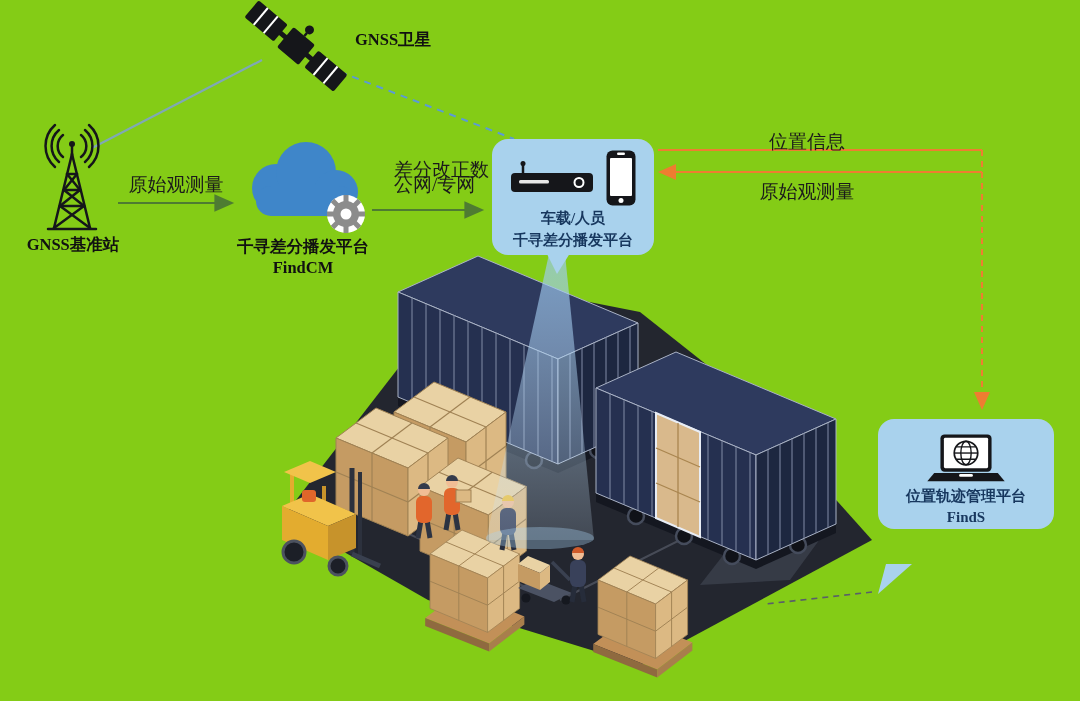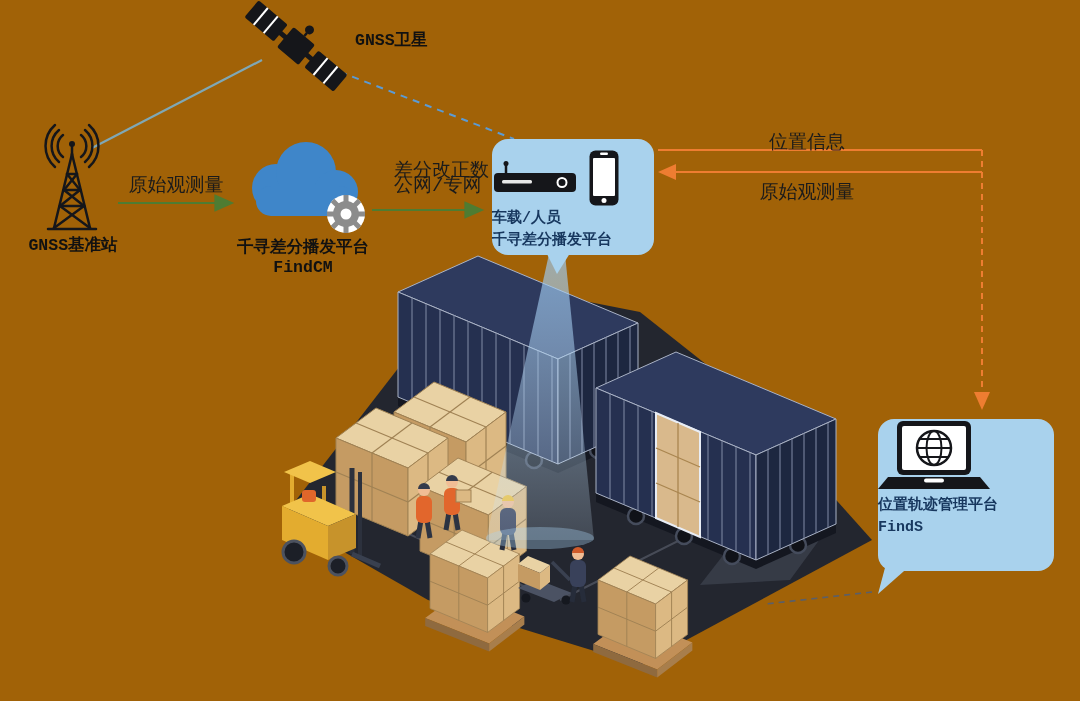--- a/index.html
+++ b/index.html
@@ -1,29 +1,29 @@
 <!DOCTYPE html>
 <html><head>
 <meta charset="utf-8">
 <style>
   *{box-sizing:border-box}
   body{margin:0;background:#ffffff}
-  .stage{position:relative;width:1080px;height:701px;background:#a16207;overflow:hidden;
-         font-family:Liberation Mono, monospace}
+  .stage{position:relative;width:1080px;height:701px;background:#84cc16;overflow:hidden;
+         font-family:Liberation Serif, serif}
   svg.bg{position:absolute;left:0;top:0;z-index:1}
   .lbl{position:absolute;z-index:2;color:#1b1b1b;white-space:nowrap}
   .lbl.node{font-weight:bold;font-size:16.5px;color:#111}
   .lbl.edge{font-size:19px}
   .center{transform:translateX(-50%)}
   .panel{position:absolute;z-index:3;background:#a9d2ed;border-radius:16px;
-         display:flex;flex-direction:column;align-items:flex-start}
+         display:flex;flex-direction:column;align-items:center}
   .panel .pl{color:#17375e;font-weight:bold;font-size:15px;line-height:1.45;white-space:nowrap}
   #terminal-panel{left:492px;top:139px;width:162px;height:116px;padding-top:9px}
   #terminal-panel .icons{display:flex;align-items:center;gap:8px;height:60px}
-  #finds-panel{left:878px;top:419px;width:176px;height:152px;padding-top:0}
+  #finds-panel{left:878px;top:419px;width:176px;height:110px;padding-top:14px}
 </style>
 </head>
 <body>
 
 <div class="stage">
 
   <svg class="bg" width="1080" height="701" viewBox="0 0 1080 701">
     <defs>
       <marker id="ah-green" markerWidth="10" markerHeight="8" refX="8" refY="4" orient="auto">
         <path d="M0,0 L9,4 L0,8 Z" fill="#4e7c32"></path>

